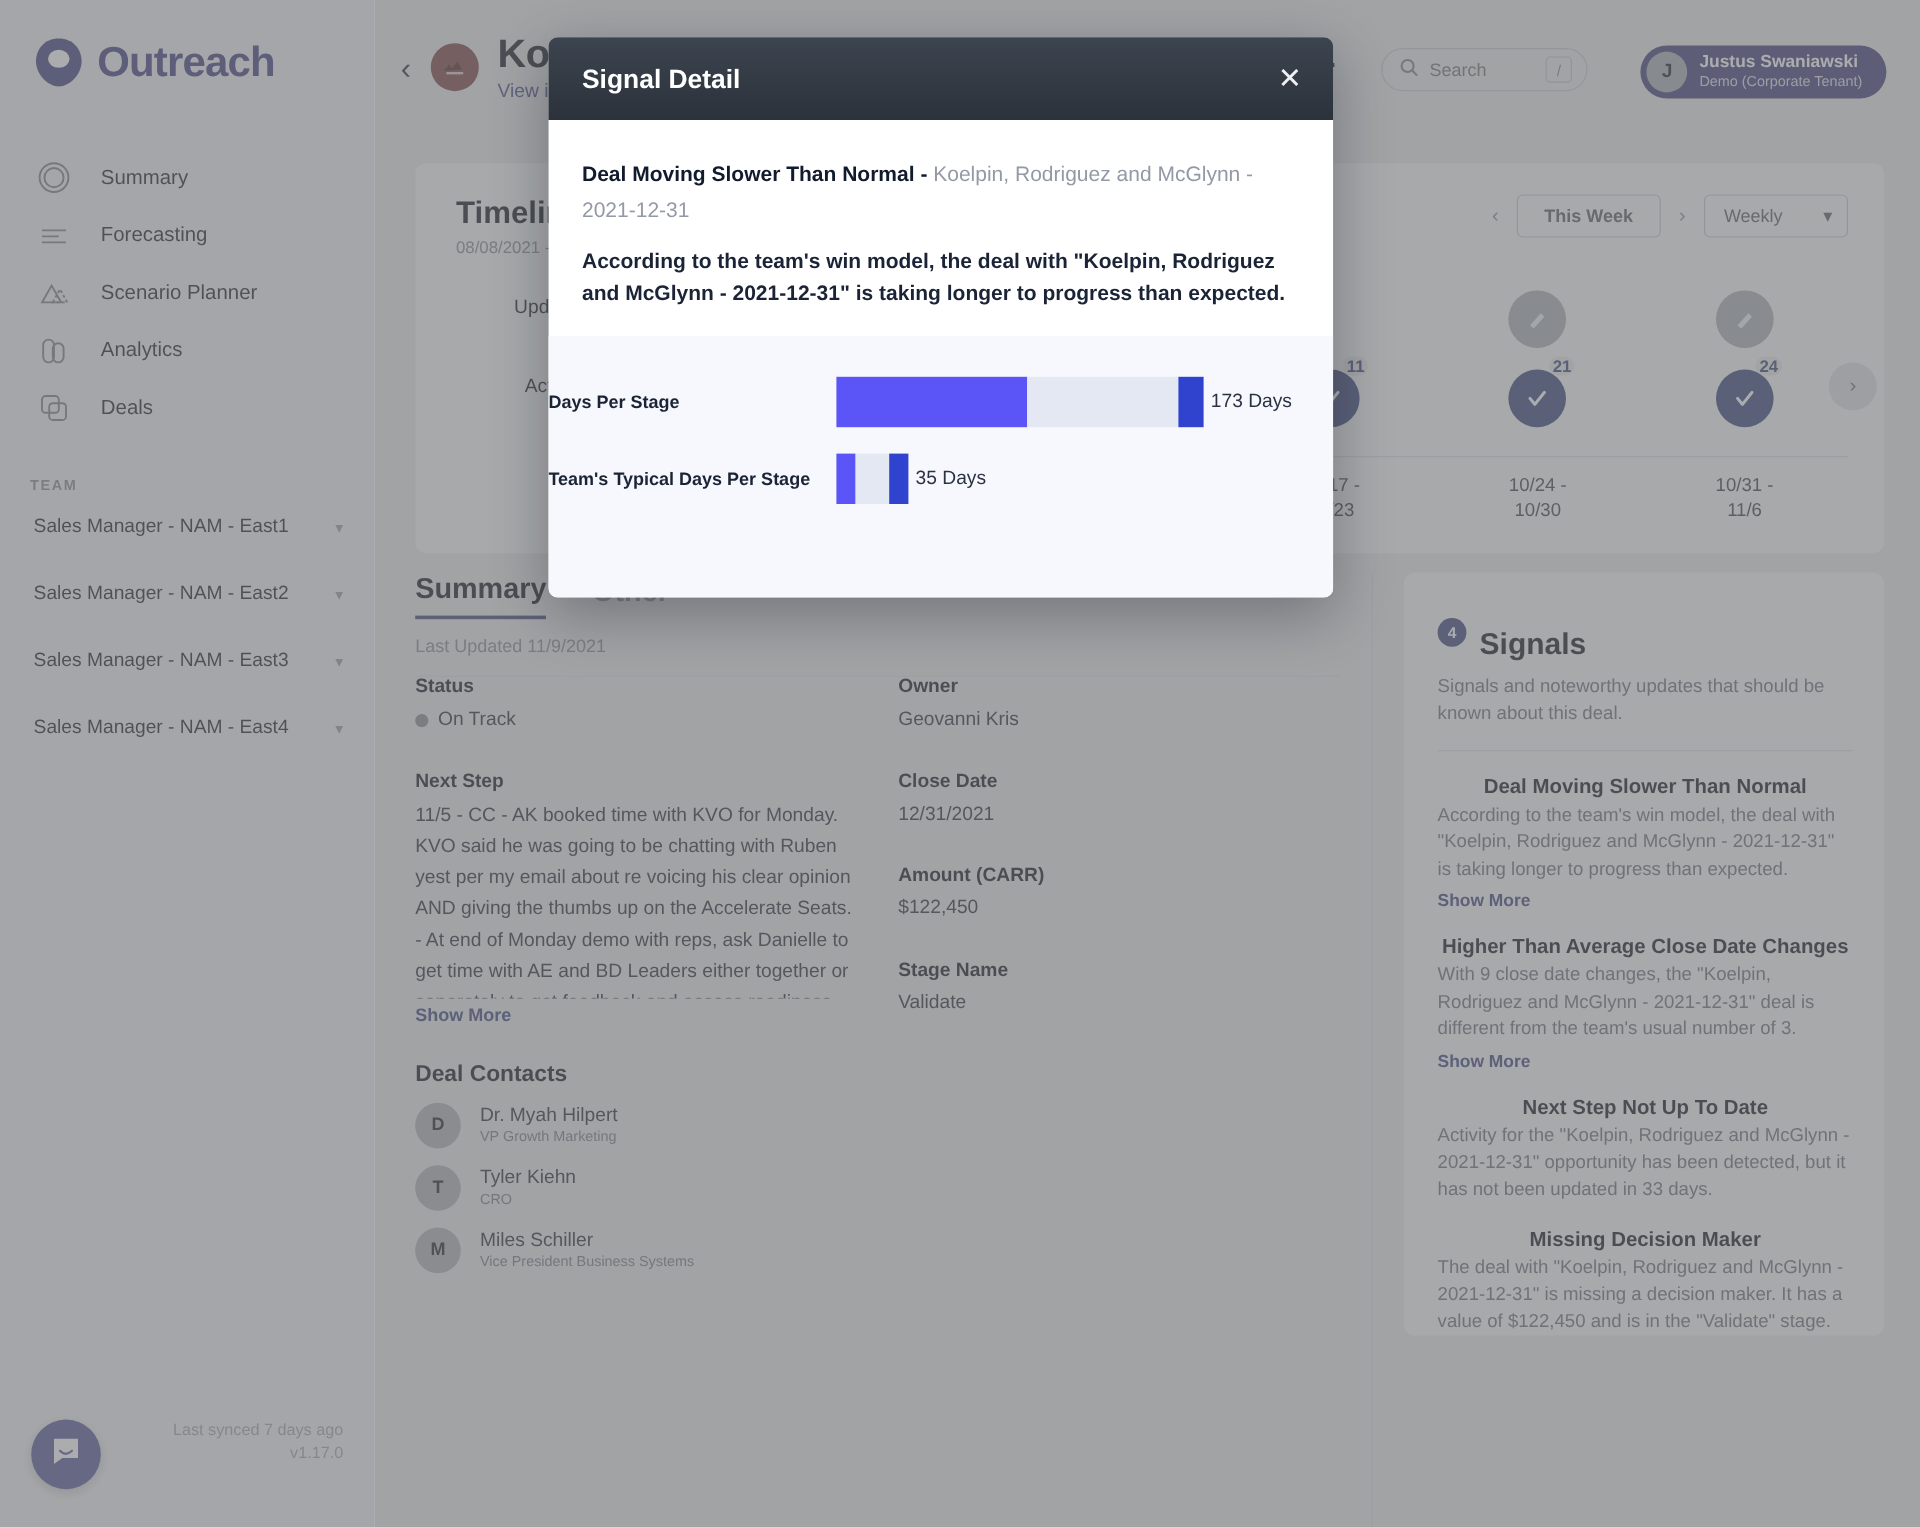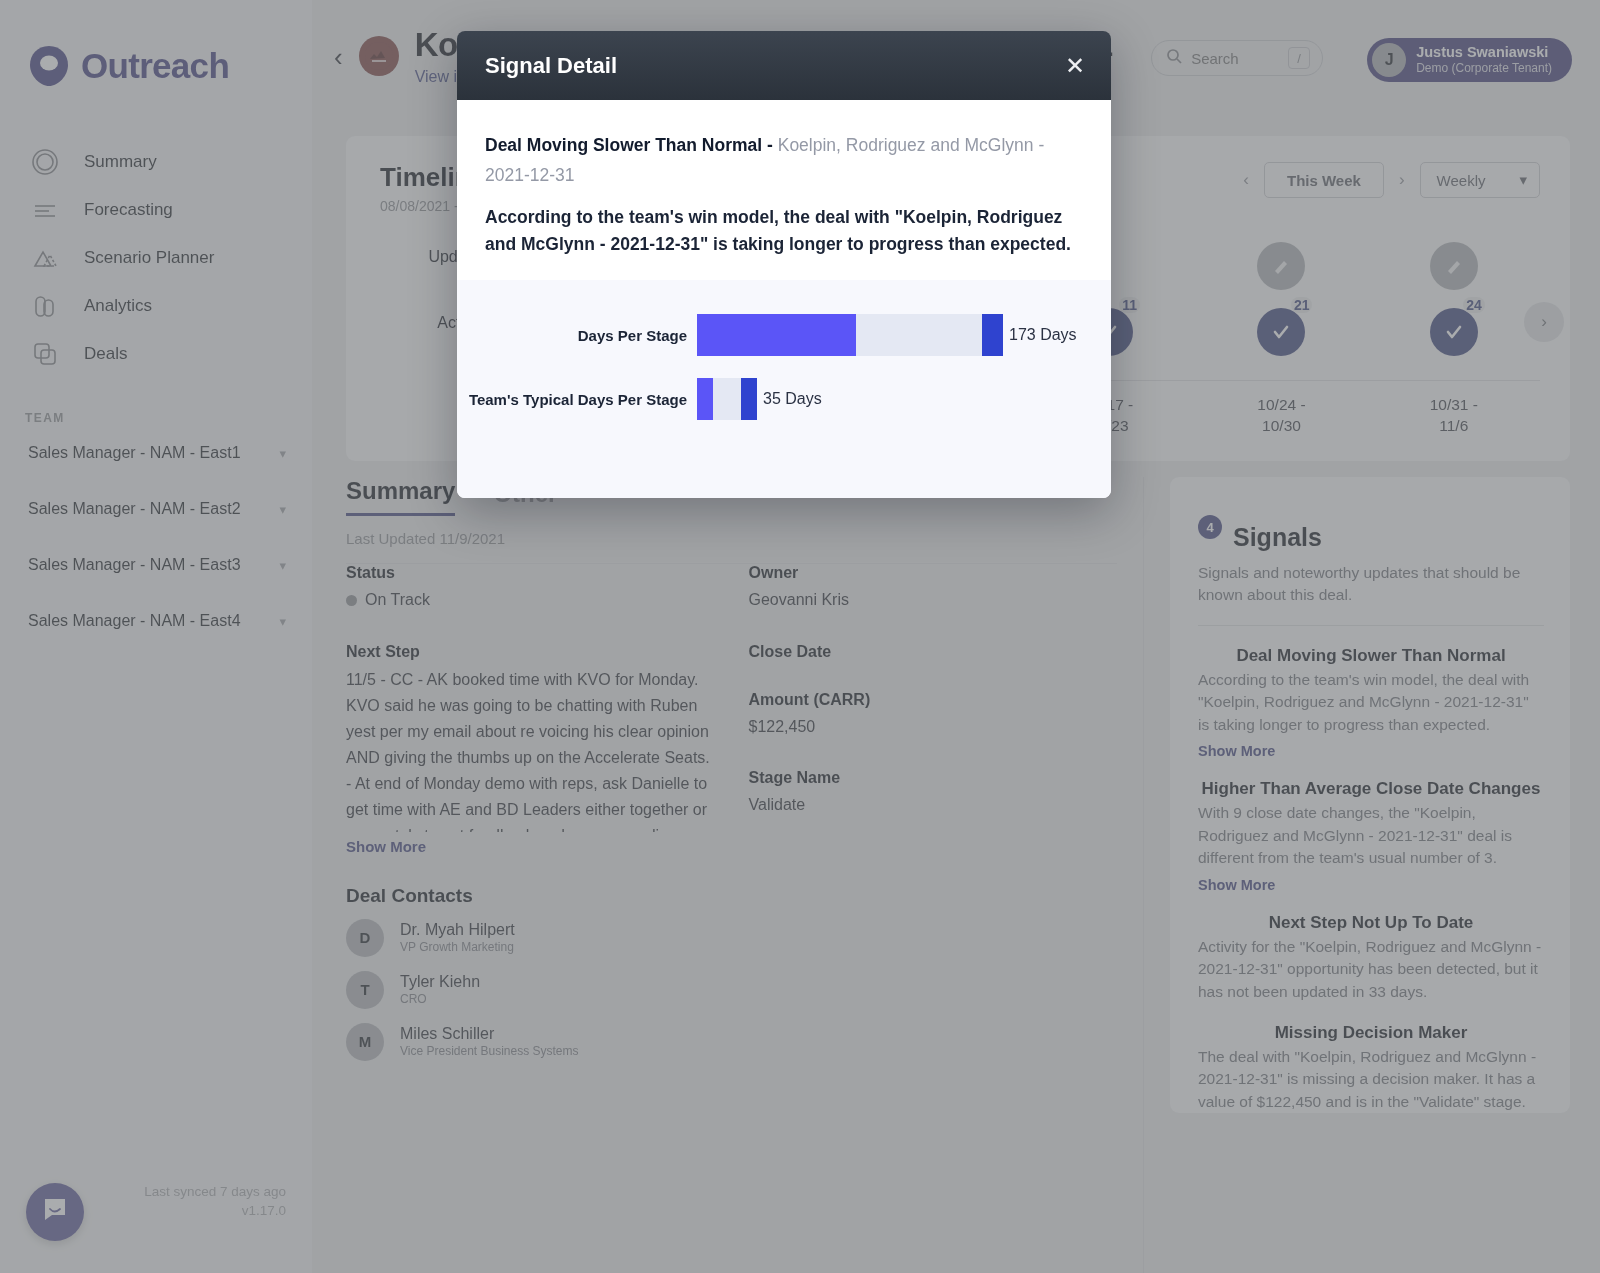--- a/index.html
+++ b/index.html
@@ -24,21 +24,21 @@
     position: absolute; inset: 0;
     background: rgba(125,128,133,0.42);
     z-index: 50;
   }
 
   
   .sidebar {
     width: 312px; min-width: 312px; height: 1273px;
     background: #f2f3f5;
     position: relative;
-    padding-top: 36px;
+    padding-top: 22px;
   }
   .logo-row { display: flex; align-items: center; gap: 11px; padding: 0 0 0 28px; height: 60px; }
   .logo-mark { width: 42px; height: 44px; position: relative; }
   .logo-mark svg { display:block; }
   .logo-text { font-size: 35px; font-weight: 700; color: #4338e0; letter-spacing: -0.7px; }
 
   .nav { margin-top: 42px; }
   .nav-item {
     display: flex; align-items: center; gap: 22px;
     height: 48px; padding-left: 28px; cursor: pointer;
@@ -235,21 +235,21 @@
     font-size: 17.5px; line-height:1.72; color:#121b2d; font-weight:700;
   }
   .md-h .muted { color:#9499a6; font-weight:400; }
   .md-p { font-size:17.5px;line-height:1.54;color:#1b2436;font-weight:600;margin-top:14px; }
   .chart-panel {
     background:#f7f8fd; margin: 22px -30px 0 -28px; padding: 34px 0 56px 0;
     min-height: 214px;
   }
   .bar-row { display:flex; align-items:center; margin-bottom: 22px; }
   .bar-label {
-    width: 240px; text-align:right; padding-right: 10px;
+    width: 240px; text-align:left; padding-right: 10px;
     font-size:15px; font-weight:700; color:#1b2436;
   }
   .bar { display:flex; height: 42px; }
   .seg { height:100%; }
   .bar-val { font-size:16px; color:#2b3244; margin-left: 6px; align-self:center; }
 </style>
 </head>
 <body>
 
 <div id="app">
@@ -566,20 +566,21 @@
               </div>
             </div>
 
             <div class="col">
               <div class="fld">
                 <div class="fld-label">Owner</div>
                 <div class="fld-value">Geovanni Kris</div>
               </div>
               <div class="fld">
                 <div class="fld-label">Close Date</div>
+                <div class="fld-value">12/31/2021</div>
               </div>
               <div class="fld">
                 <div class="fld-label">Amount (CARR)</div>
                 <div class="fld-value">$122,450</div>
               </div>
               <div class="fld">
                 <div class="fld-label">Stage Name</div>
                 <div class="fld-value">Validate</div>
               </div>
             </div>

